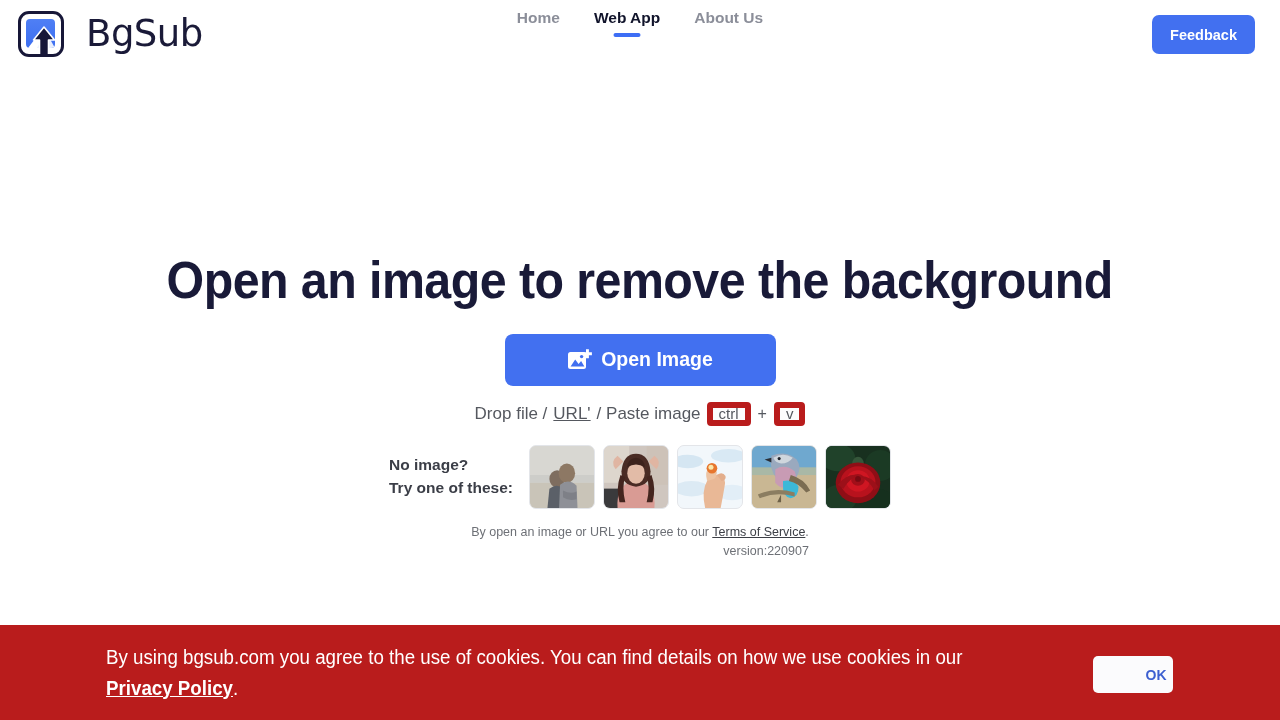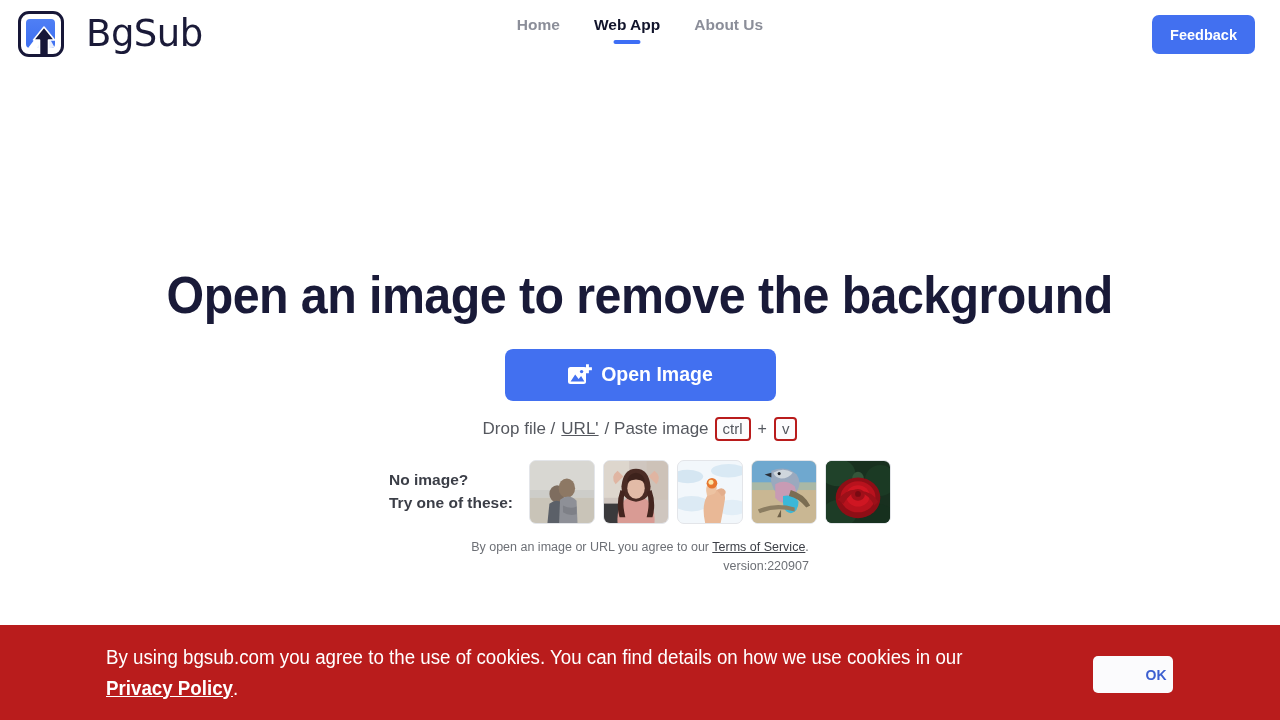--- a/index.html
+++ b/index.html
@@ -77,21 +77,21 @@
 
   .nav {
     position: absolute;
     left: 0; top: 0;
     width: 1280px;
     height: 68px;
     display: flex;
     justify-content: center;
     align-items: flex-start;
     gap: 34px;
-    padding-top: 16px;
+    padding-top: 9px;
     pointer-events: none;
   }
   .nav-item {
     position: relative;
     font-size: 15.5px;
     font-weight: bold;
     color: #8b8e99;
     line-height: 1.2;
     padding-bottom: 9px;
     cursor: pointer;
@@ -122,21 +122,21 @@
     color: #ffffff;
     font-family: "Liberation Sans", sans-serif;
     font-size: 14.5px;
     font-weight: bold;
     cursor: pointer;
   }
 
   
   .main {
     position: absolute;
-    top: 83px; left: 0;
+    top: 68px; left: 0;
     width: 1280px;
     height: 557px;
     display: flex;
     flex-direction: column;
     align-items: center;
   }
   .headline {
     margin-top: 185px;
     font-family: "Liberation Sans Narrow", "Liberation Sans", sans-serif;
     font-size: 52px;
@@ -181,21 +181,21 @@
     text-decoration: underline;
     cursor: pointer;
   }
   .keycap {
     display: inline-flex;
     align-items: center;
     justify-content: center;
     min-width: 20px;
     height: 24px;
     padding: 0 6px;
-    border: 2px solid #b91c1c;
+    border: 6px solid #b91c1c;
     border-radius: 4px;
     background: #fcfcfd;
     font-size: 15px;
     color: #55585f;
     line-height: 1;
   }
   .keyplus { font-size: 16px; color: #55585f; padding: 0 1px; }
 
   .samples-row {
     margin-top: 19px;

